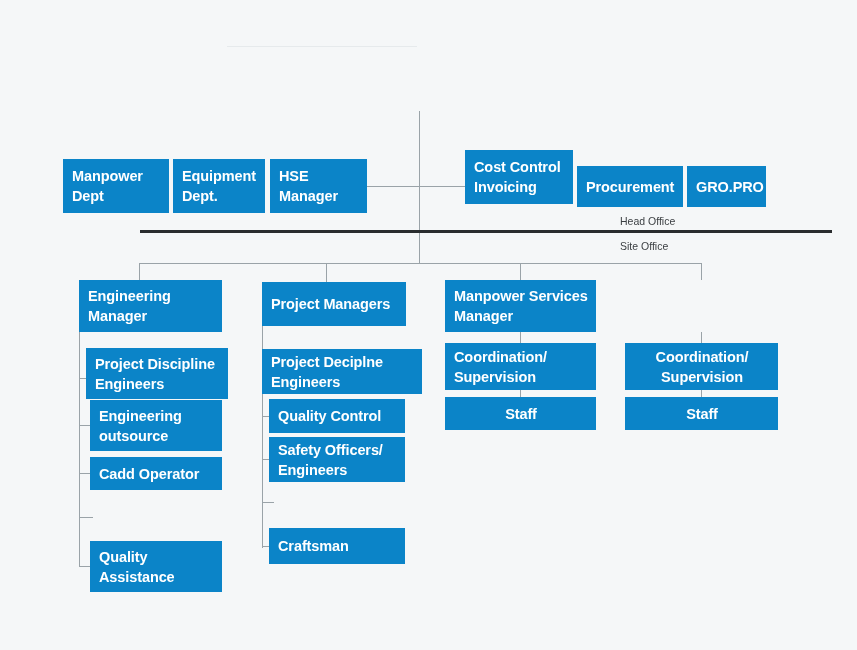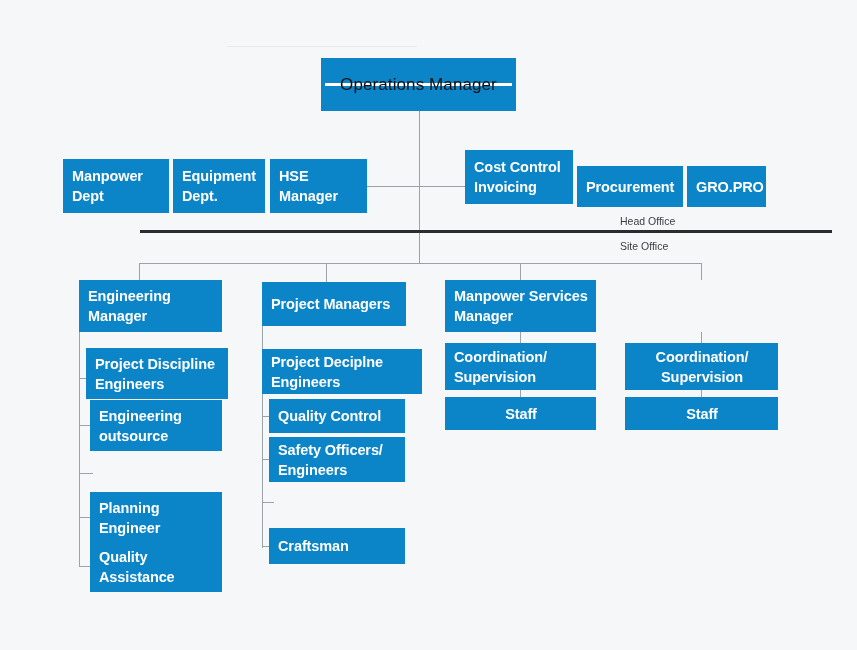--- a/index.html
+++ b/index.html
@@ -94,23 +94,20 @@
     z-index: 4;
   }
 </style>
 </head>
 <body>
 
 <div id="chart">
 
   <div class="faintline" style="left:227px; top:46px; width:190px;"></div>
 
-  <div class="rootbox" style="left:321px; top:58px; width:195px; height:53px;">
-    <div class="plate">Operations Manager</div>
-  </div>
 
   <div class="vline" style="left:419px; top:111px; height:152px;"></div>
 
   <div class="box" style="left:63px; top:159px; width:106px; height:54px;">Manpower
 Dept</div>
   <div class="box" style="left:173px; top:159px; width:92px; height:54px;">Equipment
 Dept.</div>
   <div class="box" style="left:270px; top:159px; width:97px; height:54px;">HSE
 Manager</div>
 
@@ -139,22 +136,21 @@
   <div class="hline" style="left:79px; top:378px; width:14px;"></div>
   <div class="hline" style="left:79px; top:425px; width:14px;"></div>
   <div class="hline" style="left:79px; top:473px; width:14px;"></div>
   <div class="hline" style="left:79px; top:517px; width:14px;"></div>
   <div class="hline" style="left:79px; top:566px; width:14px;"></div>
 
   <div class="box" style="left:86px; top:348px; width:142px; height:51px;">Project Discipline
 Engineers</div>
   <div class="box" style="left:90px; top:400px; width:132px; height:51px;">Engineering
 outsource</div>
-  <div class="box" style="left:90px; top:492px; width:132px; height:51px;">Planning
-Engineer</div>
+  <div class="box" style="left:90px; top:457px; width:132px; height:33px;">Cadd Operator</div>
   <div class="box" style="left:90px; top:541px; width:132px; height:51px;">Quality
 Assistance</div>
 
   <div class="box" style="left:262px; top:282px; width:144px; height:44px;">Project Managers</div>
   <div class="vline" style="left:262px; top:326px; height:222px;"></div>
   <div class="hline" style="left:262px; top:371px; width:12px;"></div>
   <div class="hline" style="left:262px; top:416px; width:12px;"></div>
   <div class="hline" style="left:262px; top:459px; width:12px;"></div>
   <div class="hline" style="left:262px; top:502px; width:12px;"></div>
   <div class="hline" style="left:262px; top:546px; width:12px;"></div>

